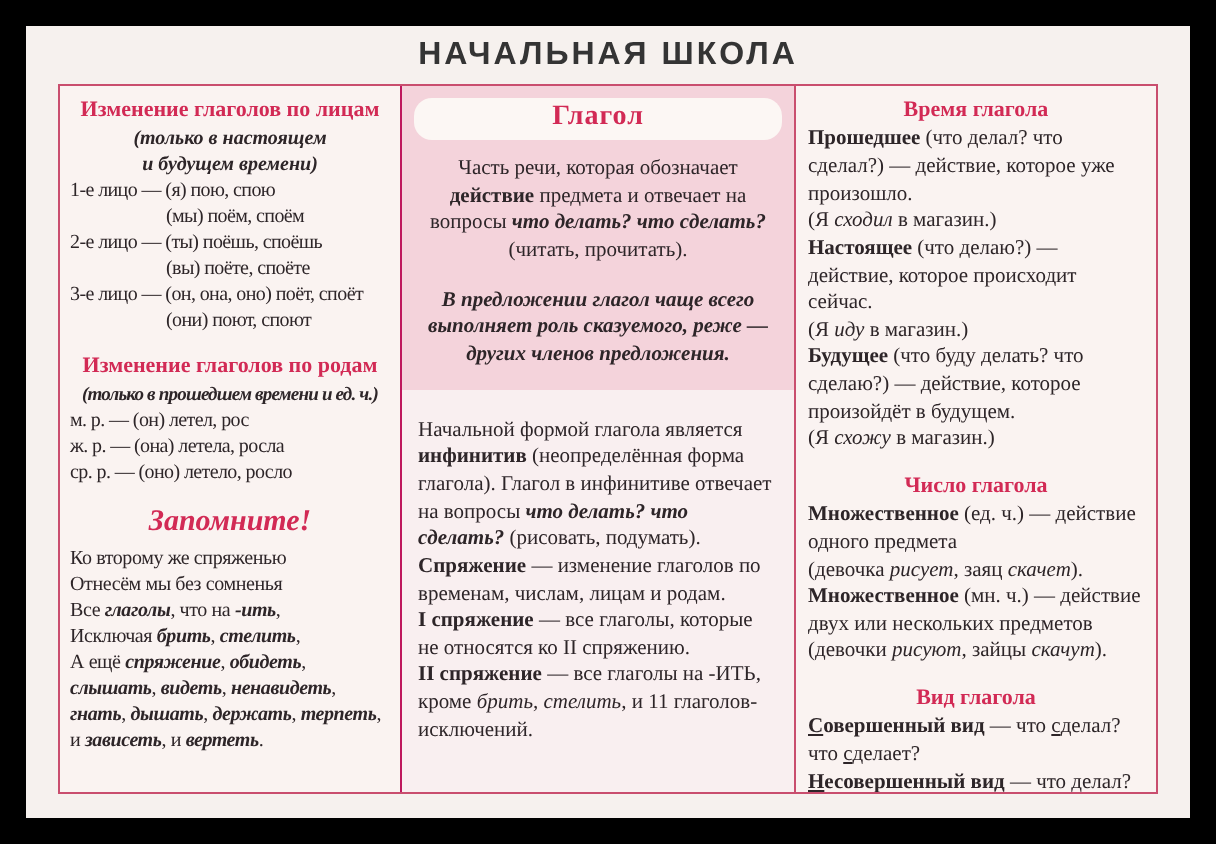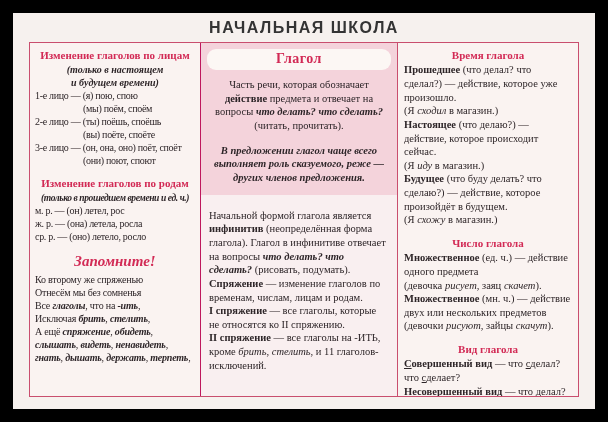--- a/index.html
+++ b/index.html
@@ -76,20 +76,21 @@
         <div class="line">ср. р. — (оно) летело, росло</div>
 
         <div class="remember-title">Запомните!</div>
         <div class="poem-line"><span>Ко второму же спряженью</span></div>
         <div class="poem-line"><span>Отнесём мы без сомненья</span></div>
         <div class="poem-line"><span>Все </span><span class="s-b s-i">глаголы</span><span>, что на </span><span class="s-b s-i">-ить</span><span>,</span></div>
         <div class="poem-line"><span>Исключая </span><span class="s-b s-i">брить</span><span>, </span><span class="s-b s-i">стелить</span><span>,</span></div>
         <div class="poem-line"><span>А ещё </span><span class="s-b s-i">спряжение</span><span>, </span><span class="s-b s-i">обидеть</span><span>,</span></div>
         <div class="poem-line"><span class="s-b s-i">слышать</span><span>, </span><span class="s-b s-i">видеть</span><span>, </span><span class="s-b s-i">ненавидеть</span><span>,</span></div>
         <div class="poem-line"><span class="s-b s-i">гнать</span><span>, </span><span class="s-b s-i">дышать</span><span>, </span><span class="s-b s-i">держать</span><span>, </span><span class="s-b s-i">терпеть</span><span>,</span></div>
+        <div class="poem-line"><span>и </span><span class="s-b s-i">зависеть</span><span>, и </span><span class="s-b s-i">вертеть</span><span>.</span></div>
       </div>
 
       <div class="col col-mid">
         <div class="gl-panel">
           <div class="gl-tab">
             <span class="gl-title">Глагол</span>
           </div>
           <div class="def"><span>Часть речи, которая обозначает </span><span class="s-b">действие</span><span> предмета и отвечает на вопросы </span><span class="s-b s-i">что делать? что сделать?</span><span> (читать, прочитать).</span></div>
           <div class="role">В предложении глагол чаще всего выполняет роль сказуемого, реже — других членов предложения.</div>
         </div>

